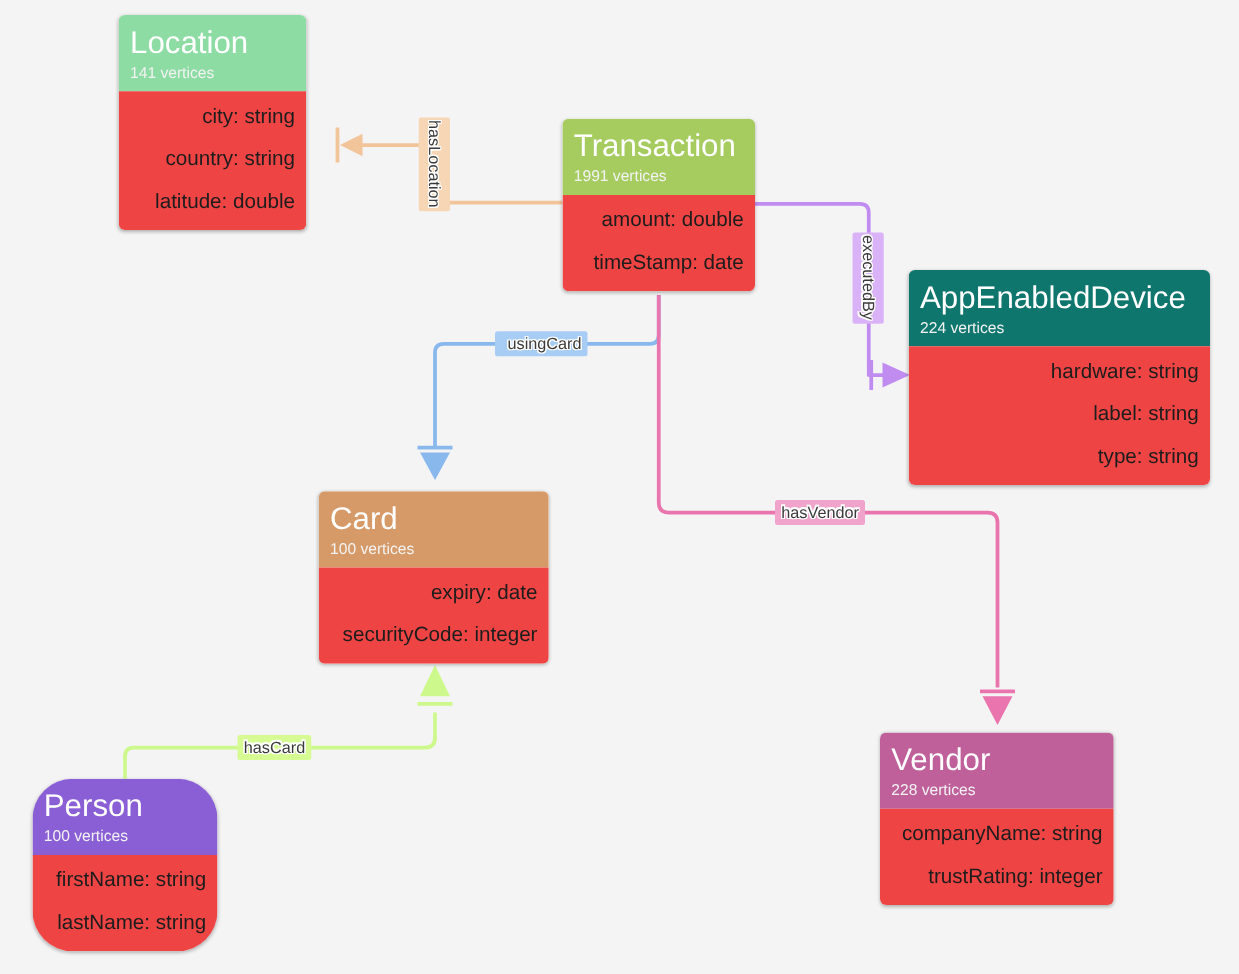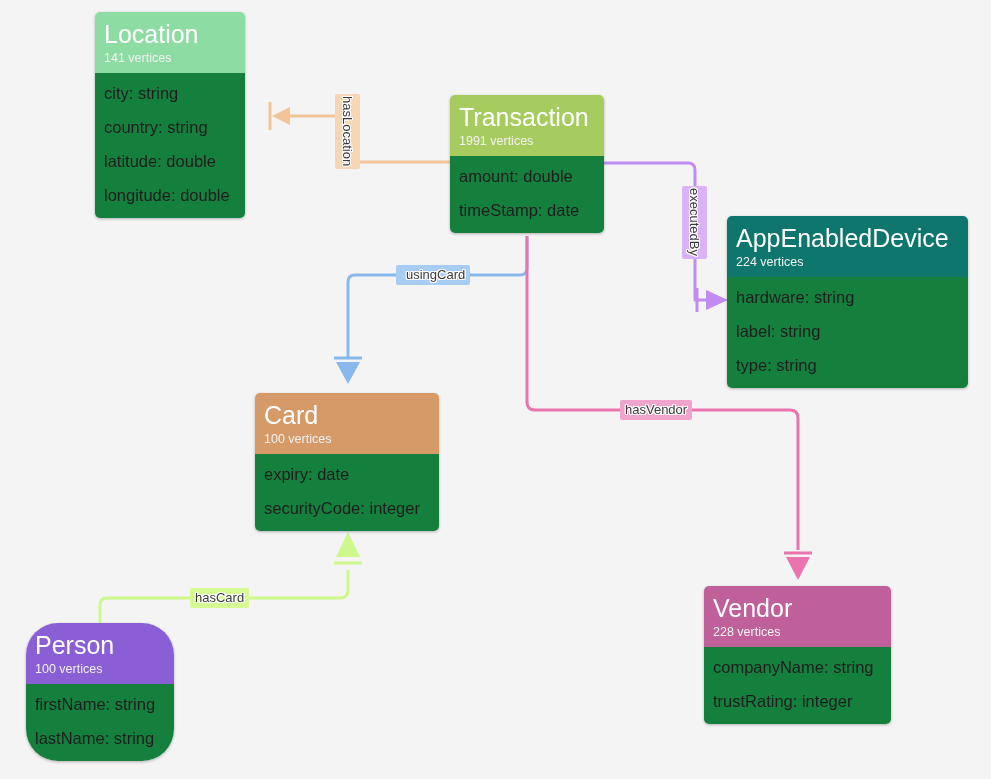--- a/index.html
+++ b/index.html
@@ -48,21 +48,22 @@
   }
   .node-count {
     font-size: 12.5px;
     line-height: 16px;
     color: #f2f2f2;
     margin-top: 1px;
     white-space: nowrap;
   }
   .node-props {
     padding: 3px 0 6px 0;
-    background: #15803d;
+    background: #ef4444;
+    text-align: right;
   }
   .node-prop {
     font-size: 16.5px;
     line-height: 20px;
     color: #1d1d1d;
     padding: 7px 9px 7px 9px;
     white-space: nowrap;
   }
 
   
@@ -136,21 +137,20 @@
 
   <div class="node" style="left:95px; top:12px; width:150px;">
     <div class="node-header" style="background:#8ddca4;">
       <div class="node-title">Location</div>
       <div class="node-count">141 vertices</div>
     </div>
     <div class="node-props">
       <div class="node-prop">city: string</div>
       <div class="node-prop">country: string</div>
       <div class="node-prop">latitude: double</div>
-      <div class="node-prop">longitude: double</div>
     </div>
   </div>
 
   <div class="node" style="left:450px; top:95px; width:154px;">
     <div class="node-header" style="background:#a6cc60;">
       <div class="node-title">Transaction</div>
       <div class="node-count">1991 vertices</div>
     </div>
     <div class="node-props">
       <div class="node-prop">amount: double</div>

